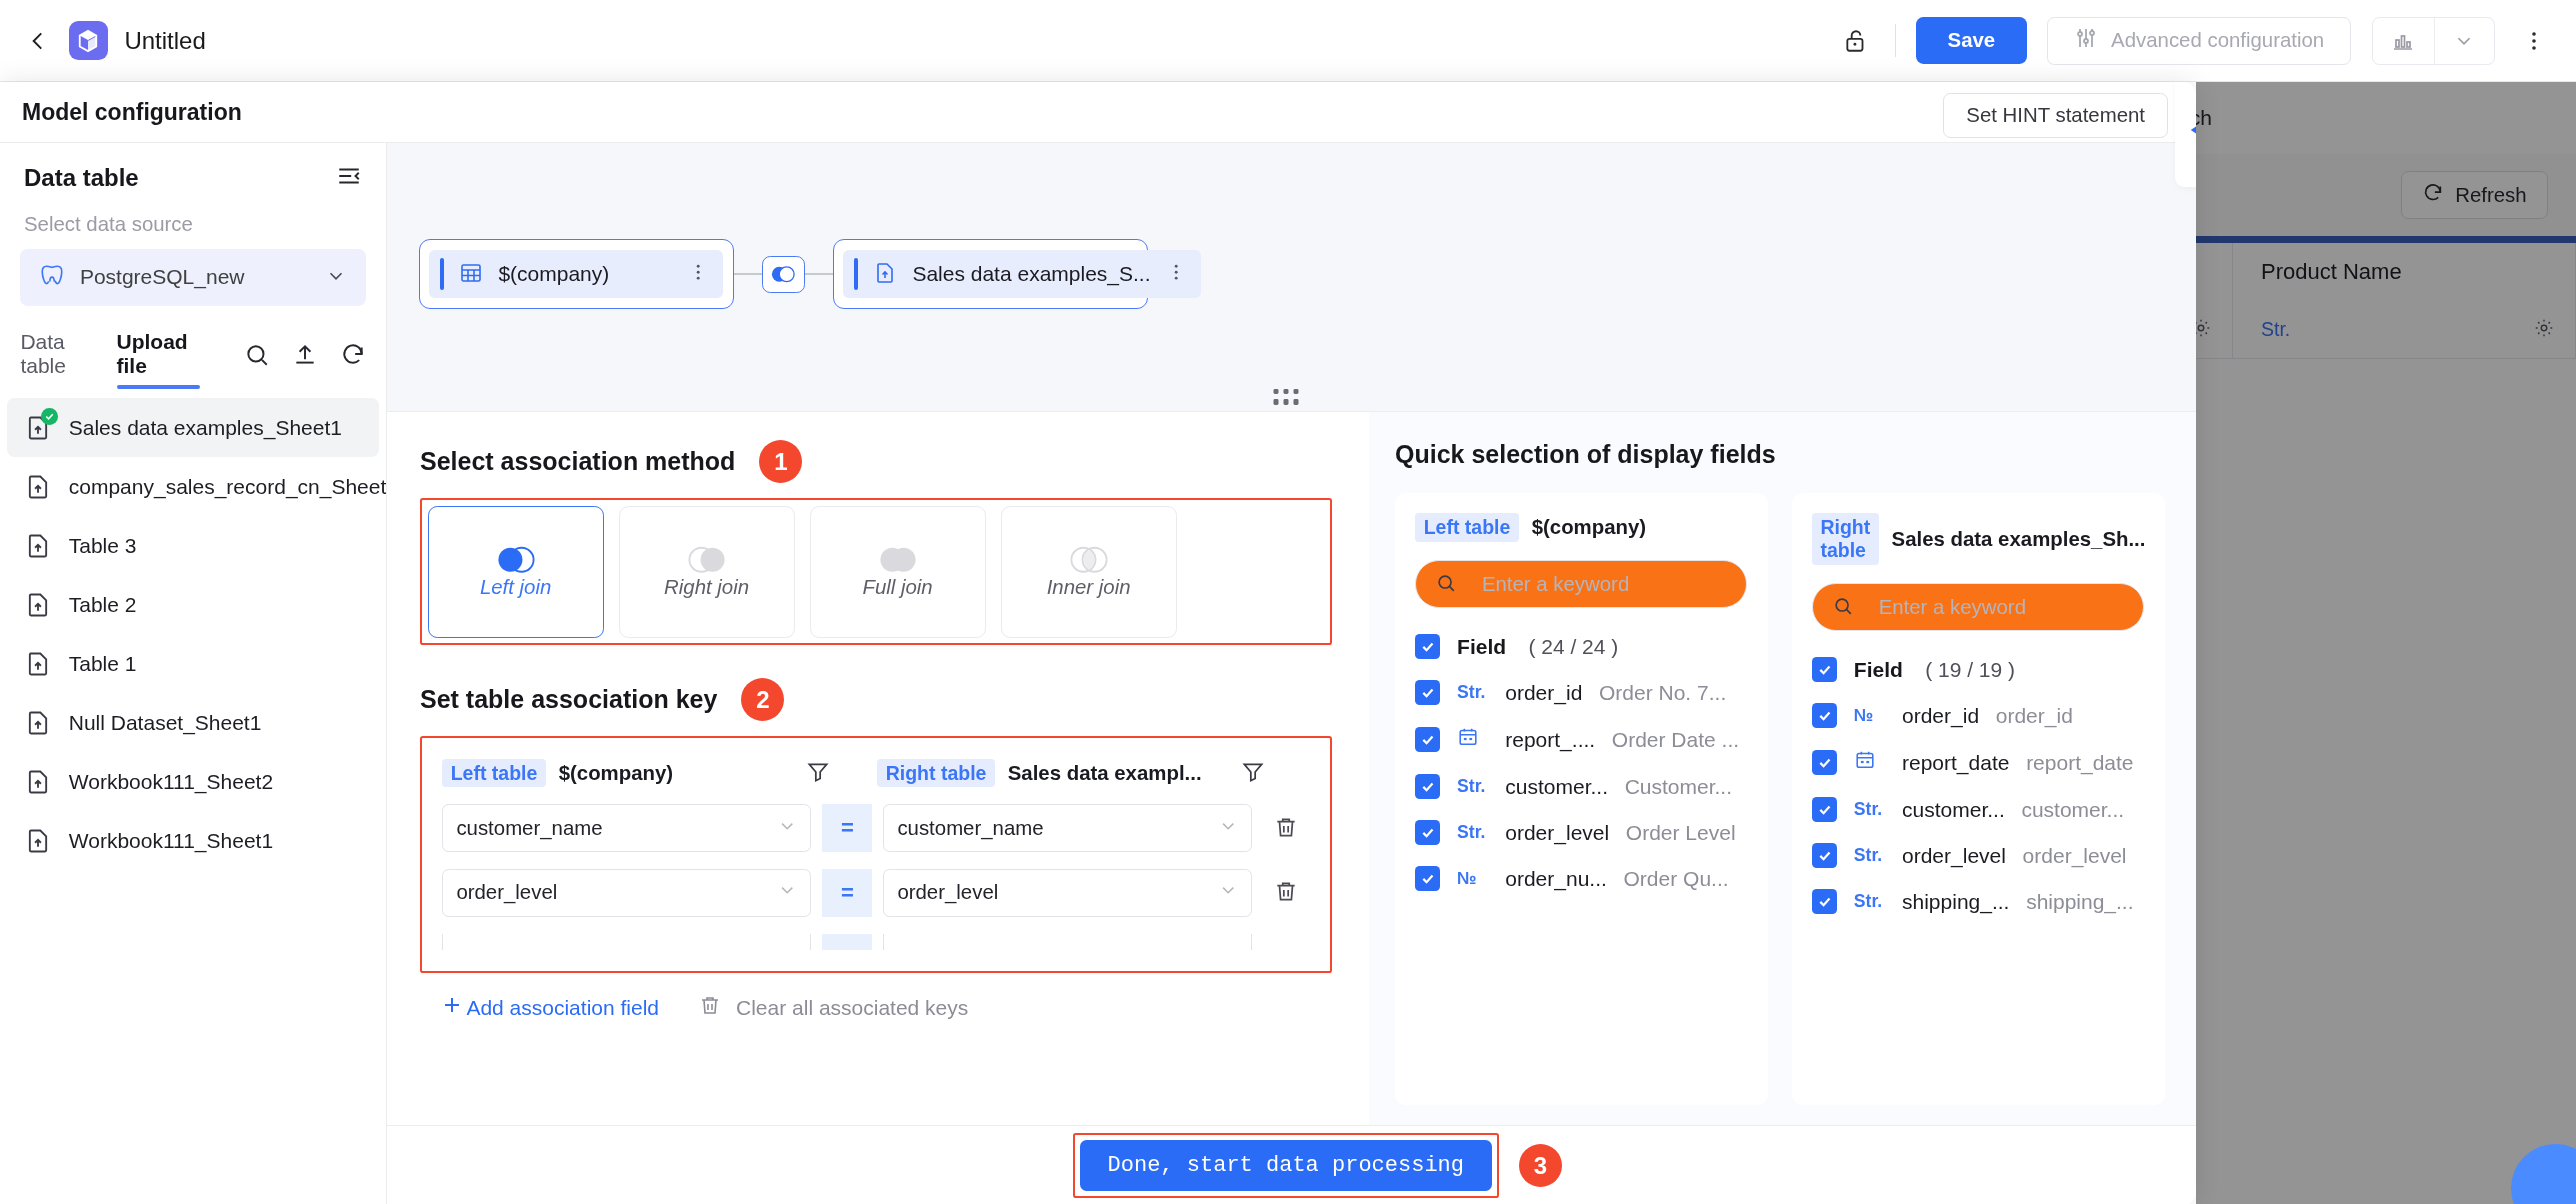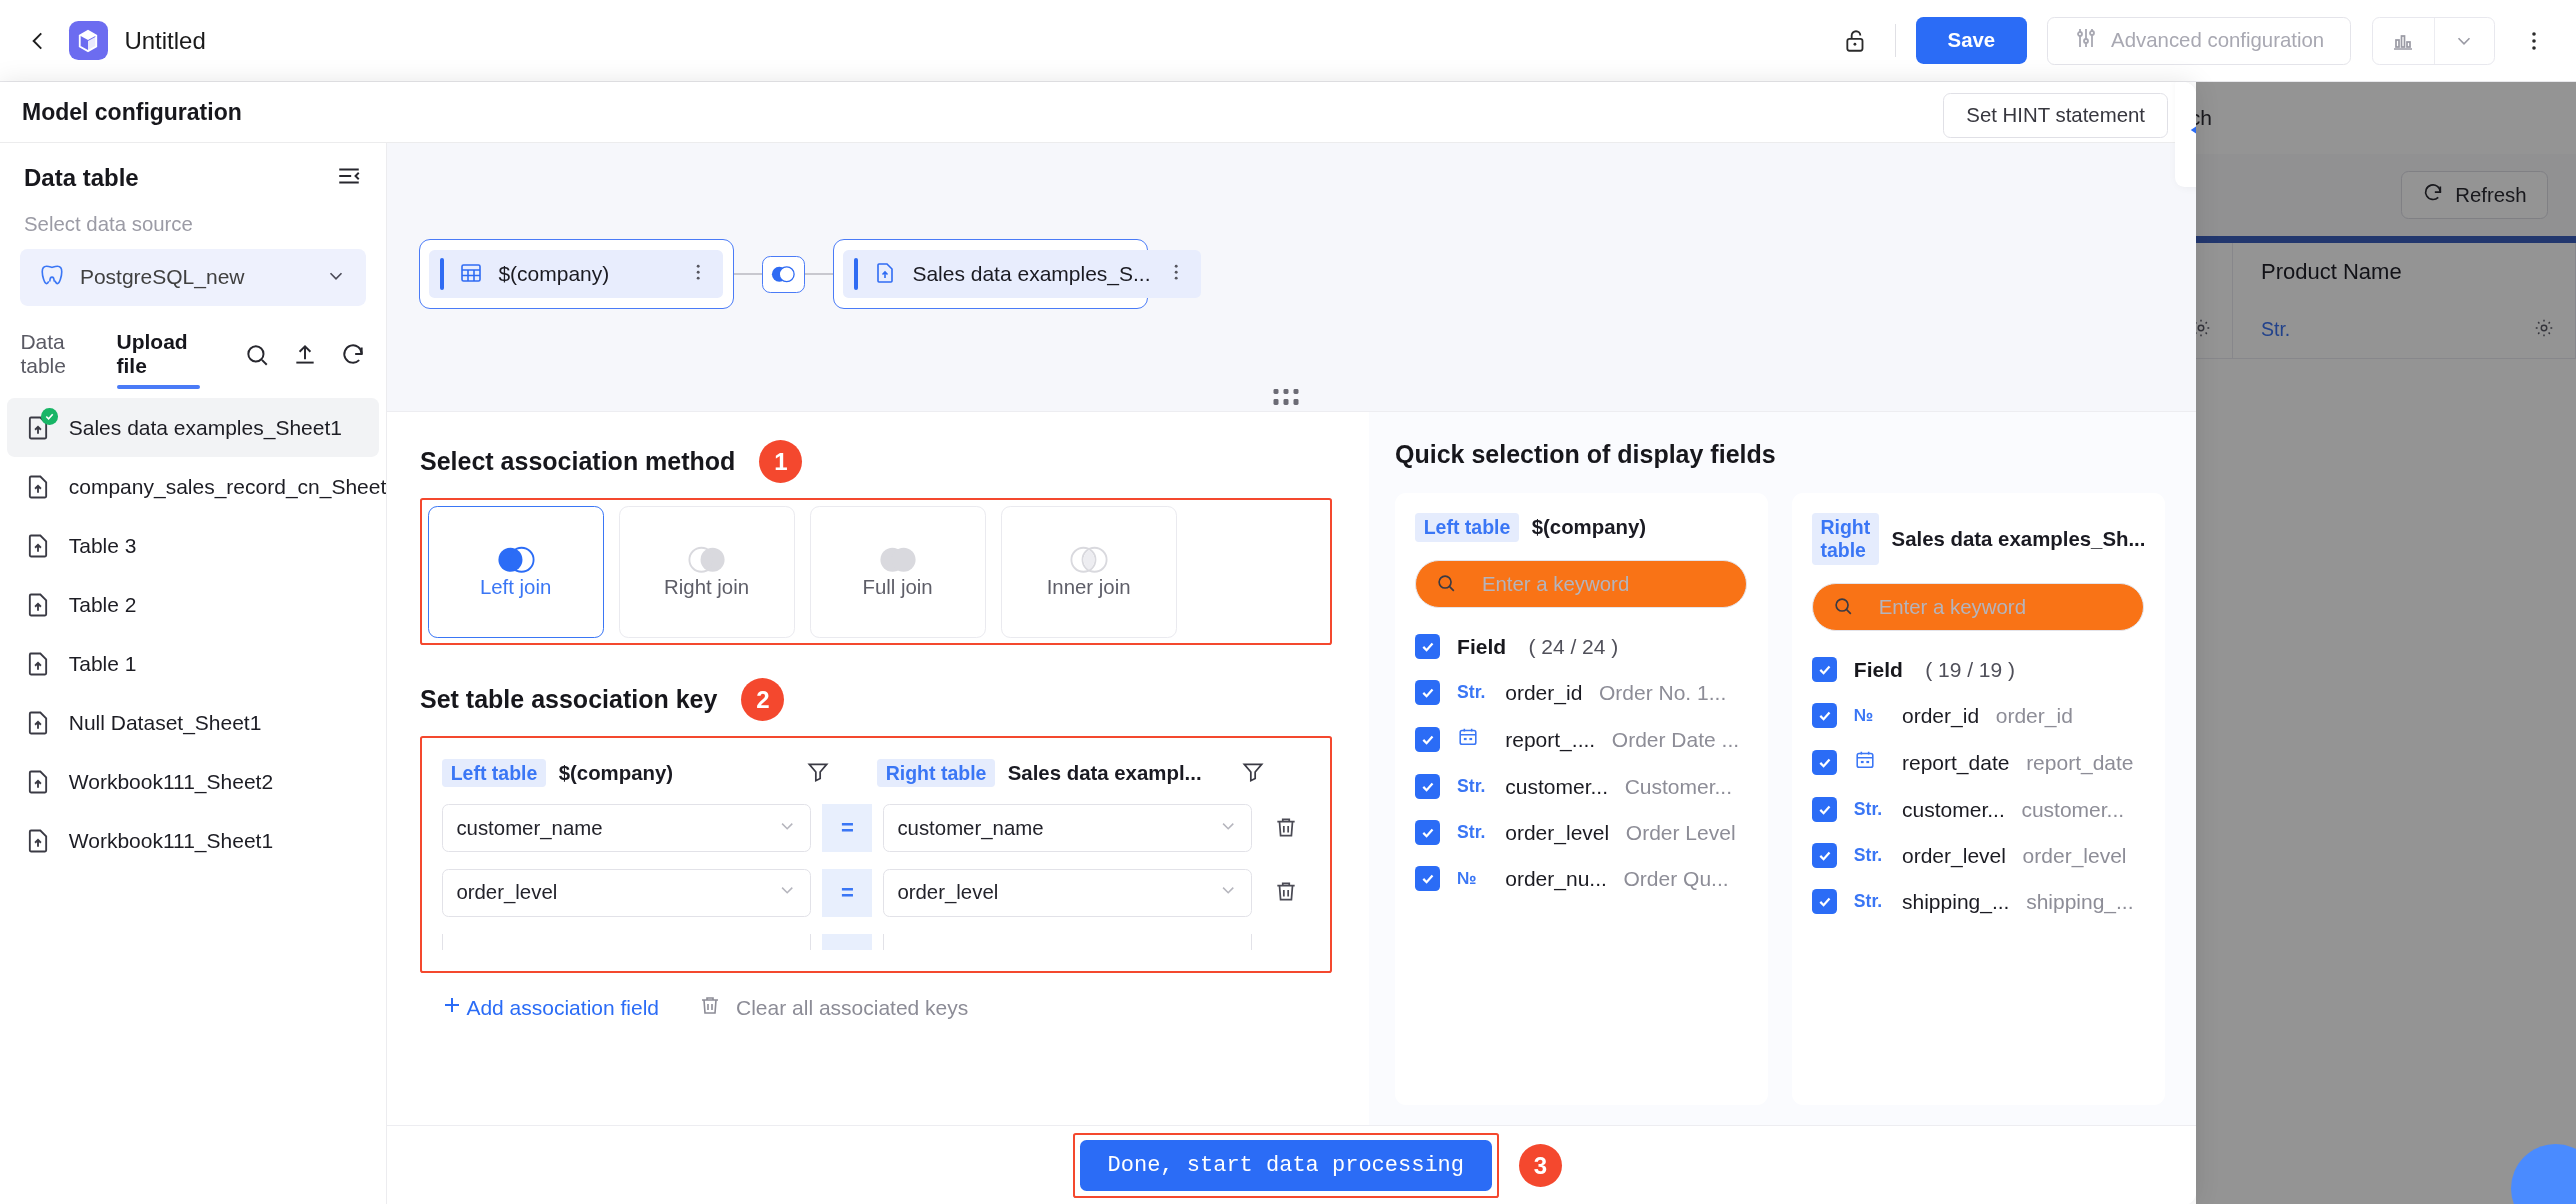--- a/index.html
+++ b/index.html
@@ -158,20 +158,21 @@
     font-size:24px; font-weight:700; display:flex; align-items:center; justify-content:center;
     margin-left:24px; flex:none;
   }
   .hl-box { border:2.8px solid #f4482e; border-radius:2.8px; }
 
   .join-grid { display:flex; gap:0; margin-top:15px; padding:5.6px; }
   .join-card {
     width:176px; height:132px; border:0.9px solid #eaeaef; border-radius:9.3px; background:#fff;
     display:flex; flex-direction:column; align-items:center; justify-content:center; gap:1px; cursor:pointer;
     margin-right:15px;
+    font-style:italic;
   }
   .join-card:last-child { margin-right:0; }
   .join-card.active { border:1.4px solid #3a76f5; }
   .join-label { font-size:20.4px; color:#5e5e68; }
   .join-card.active .join-label { color:#3a76f5; }
 
   .keys-head { display:flex; align-items:center; padding: 20.4px 20.4px 0 20.4px; }
   .tbl-tag { background:#e5ecfd; color:#3a76f5; font-size:19.5px; padding: 2.8px 8.3px; border-radius:3.7px; font-weight:600; }
   .tbl-name { font-size:20.4px; color:#1a1a22; font-weight:700; margin-left:13px; white-space:nowrap; }
   .funnel { margin-left:auto; cursor:pointer; color:#3a3a44; }
@@ -747,21 +748,21 @@
                 </div>
 
                 <div class="field-row">
                   <span class="cb">
                       <svg width="15.8" height="15.8" viewBox="0 0 24 24" fill="none" stroke="#fff" stroke-width="3.4">
                         <path d="M5 12l5 5 9-10"></path>
                       </svg>
                     </span>
                   <span class="ftype">Str.</span>
                   <span class="fname">order_id</span>
-                  <span class="falias">Order No. 1...</span>
+                  <span class="falias">Order No. 7...</span>
                 </div>
                 <div class="field-row">
                   <span class="cb">
                       <svg width="15.8" height="15.8" viewBox="0 0 24 24" fill="none" stroke="#fff" stroke-width="3.4">
                         <path d="M5 12l5 5 9-10"></path>
                       </svg>
                     </span>
                   <span class="ftype">
                     <svg width="22" height="22" viewBox="0 0 24 24" fill="none" stroke="#3a76f5" stroke-width="1.7">
                         <rect x="3.5" y="5" width="17" height="15" rx="2"></rect>

